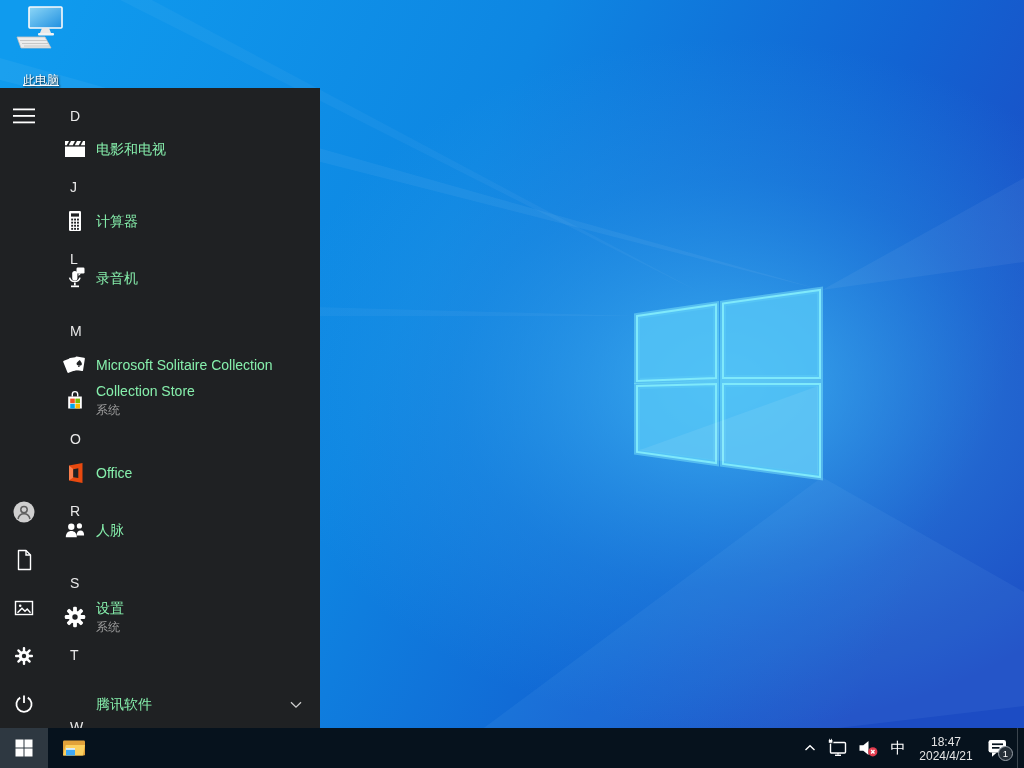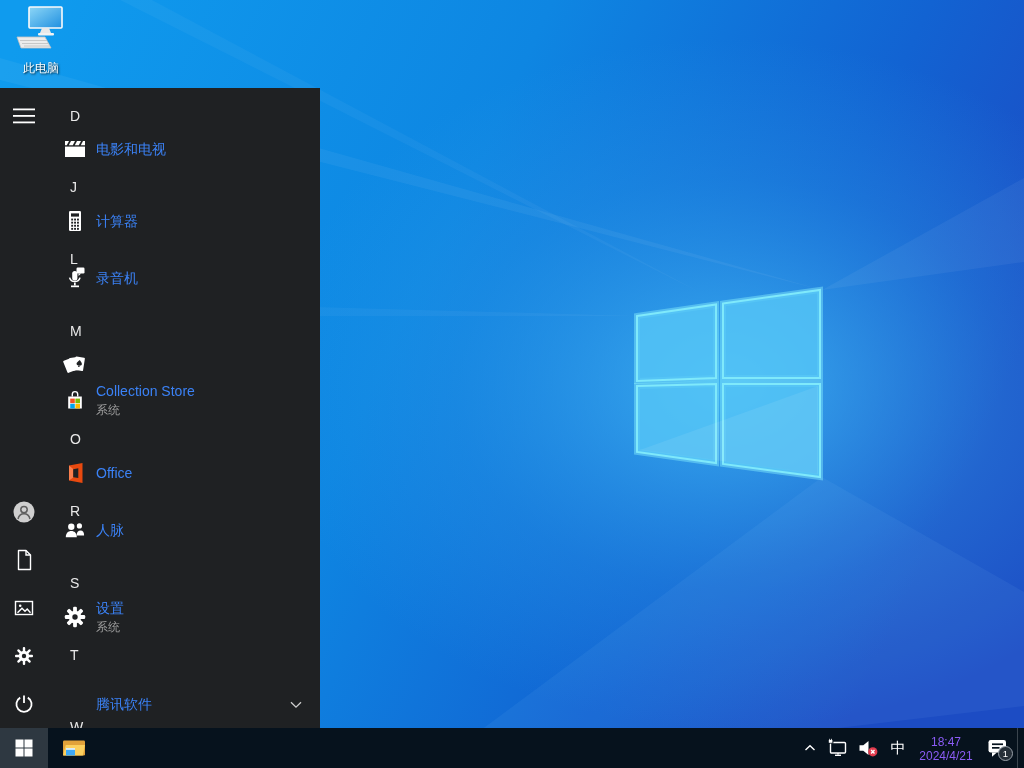--- a/index.html
+++ b/index.html
@@ -5,51 +5,51 @@
   * { margin:0; padding:0; box-sizing:border-box; }
   html,body { width:1024px; height:768px; overflow:hidden; background:#000;
     font-family:"Liberation Sans","DejaVu Sans",sans-serif; }
   .screen { position:relative; width:1024px; height:768px; overflow:hidden; }
 
   
   .wallpaper { position:absolute; inset:0; }
 
   
   .desktop-icon { position:absolute; left:8px; top:6px; width:66px; text-align:center; cursor:default; }
-  .desktop-icon .lbl { margin-top:4px; font-size:12px; color:#fff;
-    text-shadow:1px 1px 2px rgba(0,0,0,.85); }
+  .desktop-icon .lbl { margin-top:16px; font-size:12px; color:#fff;
+    text-shadow:1px 1px 2px rgba(0,0,0,.85);text-decoration:underline; }
 
   
   .start-menu { position:absolute; left:0; top:88px; width:320px; height:640px;
     background:#1f2123; overflow:hidden; color:#fff; }
   .rail { position:absolute; left:0; top:0; width:48px; height:100%; }
   .rail-btn { position:absolute; left:0; width:48px; height:48px; display:flex;
     align-items:center; justify-content:center; cursor:pointer; }
   .letter-row { position:absolute; left:0; width:320px; height:24px; display:flex;
     align-items:center; padding-left:70px; font-size:14px; color:#e9e9e9; cursor:pointer; }
   .app-row { position:absolute; left:0; width:320px; height:36px; display:flex;
     align-items:center; padding-left:62px; cursor:pointer; }
   .app-ic { width:26px; height:26px; flex:0 0 26px; display:flex; align-items:center; justify-content:center; }
   .app-txt { margin-left:8px; line-height:1.15; }
-  .app-title { font-size:14px; color:#3b82f6; white-space:nowrap; }
+  .app-title { font-size:14px; color:#86efac; white-space:nowrap; }
   .app-sub { font-size:12px; color:#9e9e9e; }
   .row-chevron { position:absolute; right:18px; top:50%; transform:translateY(-50%); }
 
   
   .taskbar { position:absolute; left:0; top:728px; width:1024px; height:40px;
     background:#06121d; display:flex; align-items:center; }
   .tb-btn { width:48px; height:40px; display:flex; align-items:center; justify-content:center; cursor:pointer; }
   .tb-btn.start { background:rgba(255,255,255,.16); }
   .tb-btn.start { margin-right:2px; }
   .tray { position:absolute; right:0; top:0; height:40px; display:flex; align-items:center; }
   .tray-btn { height:40px; display:flex; align-items:center; justify-content:center; cursor:pointer; }
   .tray-btn.sm { width:26px; }
   .tray-btn.md { width:30px; }
   .ime { width:30px; font-size:15px; color:#fff; text-align:center; }
-  .clock { width:66px; text-align:center; color:#8b5cf6; font-size:12px; line-height:14px; padding-top:1px; }
+  .clock { width:66px; text-align:center; color:#e5e5e5; font-size:12px; line-height:14px; padding-top:1px; }
   .action { position:relative; width:38px; }
   .badge { position:absolute; right:4px; bottom:7px; width:15px; height:15px; border-radius:50%;
     background:#262f38; border:1px solid #99a1a9; color:#fff; font-size:9.5px;
     display:flex; align-items:center; justify-content:center; }
   .show-desktop { width:7px; height:40px; border-left:1px solid #3a444d; cursor:pointer; }
 </style>
 </head>
 <body>
 
 <div class="screen">
@@ -234,20 +234,21 @@
 
       <div class="app-row" style="top:259px">
         <span class="app-ic">
           <svg width="26" height="26" viewBox="0 0 26 26">
             <rect x="3" y="7" width="9" height="13" rx="1" fill="#fff" transform="rotate(-22 7.5 13.5)"></rect>
             <rect x="8" y="5.5" width="9" height="13" rx="1" fill="#fff" transform="rotate(-8 12.5 12)"></rect>
             <rect x="12.5" y="5" width="9.5" height="13.5" rx="1" fill="#fff" transform="rotate(9 17 12)"></rect>
             <path transform="rotate(9 17 12)" fill="#1f2123" d="M17.2,7.8 c1.7,1.9 2.7,2.9 2.7,4.1 a1.45,1.45 0 0 1 -2.3,1.15 l0.5,1.75 h-1.8 l0.5,-1.75 a1.45,1.45 0 0 1 -2.3,-1.15 c0,-1.2 1,-2.2 2.7,-4.1 z"></path>
           </svg>
           </span>
+        <span class="app-txt"><span class="app-title">Microsoft Solitaire Collection</span></span>
       </div>
 
       <div class="app-row two" style="top:292px;height:40px">
         <span class="app-ic">
           <svg width="26" height="26" viewBox="0 0 26 26">
             <path d="M10.3,9.5 V7.3 a2.7,2.7 0 0 1 5.4,0 V9.5" fill="none" stroke="#fff" stroke-width="1.4"></path>
             <rect x="6.2" y="9.5" width="13.6" height="12" fill="#fff"></rect>
             <rect x="8.2" y="11.6" width="4.6" height="4.6" fill="#f25022"></rect>
             <rect x="13.4" y="11.6" width="4.6" height="4.6" fill="#7fba00"></rect>
             <rect x="8.2" y="16.8" width="4.6" height="4.6" fill="#00a4ef"></rect>

